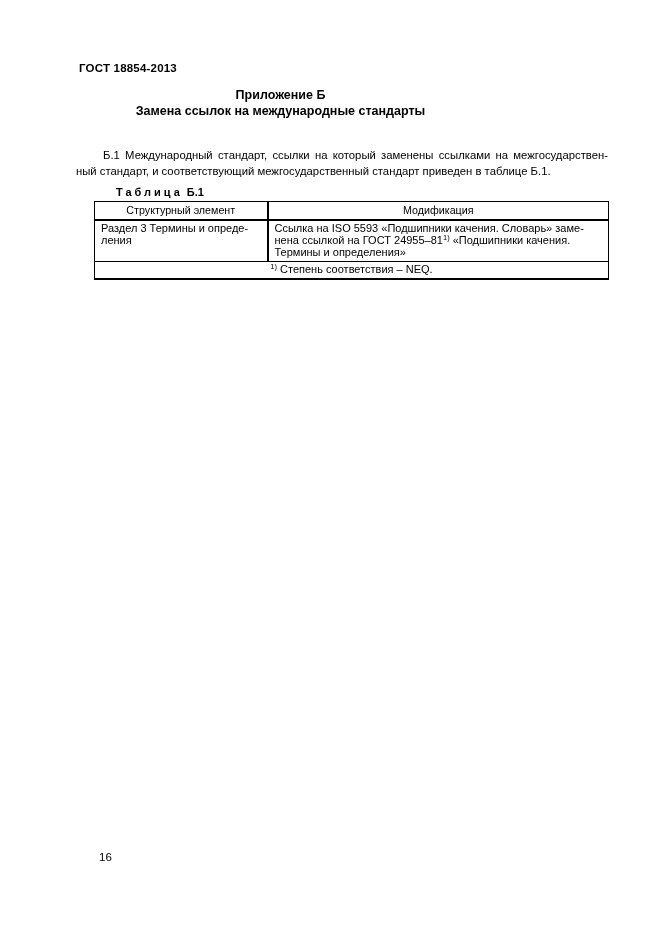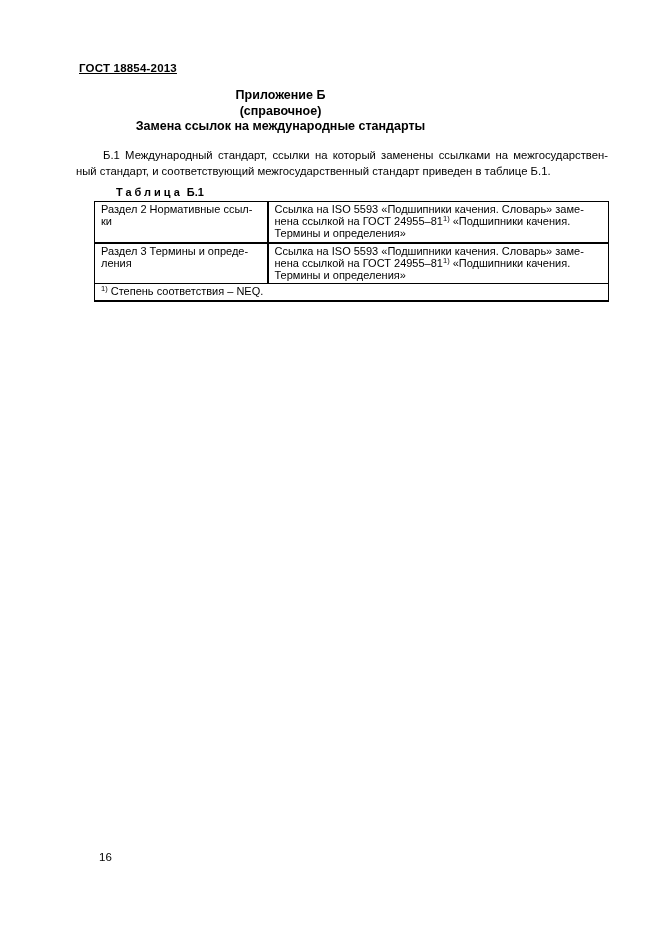--- a/index.html
+++ b/index.html
@@ -15,21 +15,20 @@
     color: #000000;
     overflow: hidden;
   }
   .doc-header {
     position: absolute;
     left: 79px;
     top: 62px;
     font-size: 11.5px;
     font-weight: bold;
     letter-spacing: 0.2px;
-    text-decoration: underline;
   }
   .title-block {
     position: absolute;
     left: 0;
     top: 88px;
     width: 561px;
     text-align: center;
     font-weight: bold;
     font-size: 12.5px;
     line-height: 15.5px;
@@ -93,20 +92,21 @@
   table.ref-table tr.data-row-1 td {
     border-bottom: 2px solid #000000;
   }
   table.ref-table tr.data-row-2 td {
     border-bottom: 1px solid #000000;
     border-radius: 12px;
   }
   table.ref-table tr.footnote-row td {
     border-bottom: 2px solid #000000;
     padding: 1px 6px 3px;
+    text-align: center;
   }
   sup.fn-sup {
     font-size: 7.5px;
     line-height: 0;
     vertical-align: baseline;
     position: relative;
     top: -4px;
   }
   .page-number {
     position: absolute;
@@ -116,39 +116,38 @@
     margin-left: 20px;
   }
 </style>
 </head>
 <body>
 
 <div class="doc-header">ГОСТ 18854-2013</div>
 
 <div class="title-block">
   <div>Приложение Б</div>
-  <div>(справочное)</div>
   <div>Замена ссылок на международные стандарты</div>
 </div>
 
 <div class="body-paragraph">Б.1 Международный стандарт, ссылки на который заменены ссылками на межгосударствен-ный стандарт, и соответствующий межгосударственный стандарт приведен в таблице Б.1.</div>
 
 <div class="table-caption">
   <span class="caption-word">Таблица</span><span class="caption-number">Б.1</span>
 </div>
 
 <table class="ref-table">
   <colgroup>
     <col class="col-element">
     <col class="col-mod">
   </colgroup>
   <tbody>
-  <tr class="data-row-1">
-    <td class="cell-element">Раздел 2 Нормативные ссыл-ки</td>
-    <td class="cell-mod"><span>Ссылка на ISO 5593 «Подшипники качения. Словарь» заме-нена ссылкой на ГОСТ 24955–81</span><sup class="fn-sup">1)</sup><span> «Подшипники качения. Термины и определения»</span></td>
+      <tr class="header-row">
+    <th>Структурный элемент</th>
+    <th>Модификация</th>
   </tr>
   <tr class="data-row-2">
     <td class="cell-element">Раздел 3 Термины и опреде-ления</td>
     <td class="cell-mod"><span>Ссылка на ISO 5593 «Подшипники качения. Словарь» заме-нена ссылкой на ГОСТ 24955–81</span><sup class="fn-sup">1)</sup><span> «Подшипники качения. Термины и определения»</span></td>
   </tr>
   <tr class="footnote-row">
     <td colspan="2"><sup class="fn-sup">1)</sup><span> Степень соответствия – NEQ.</span></td>
   </tr>
 </tbody>
   </table>

